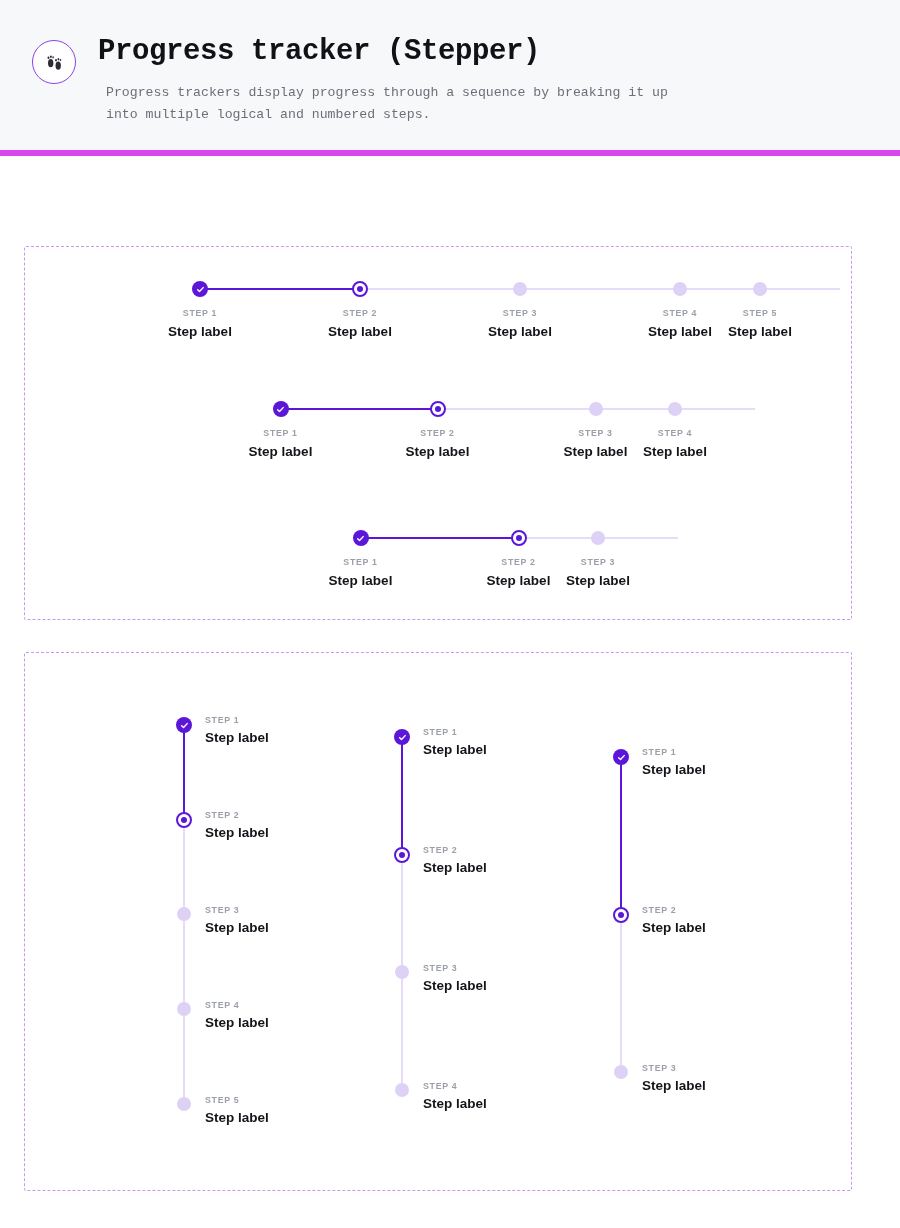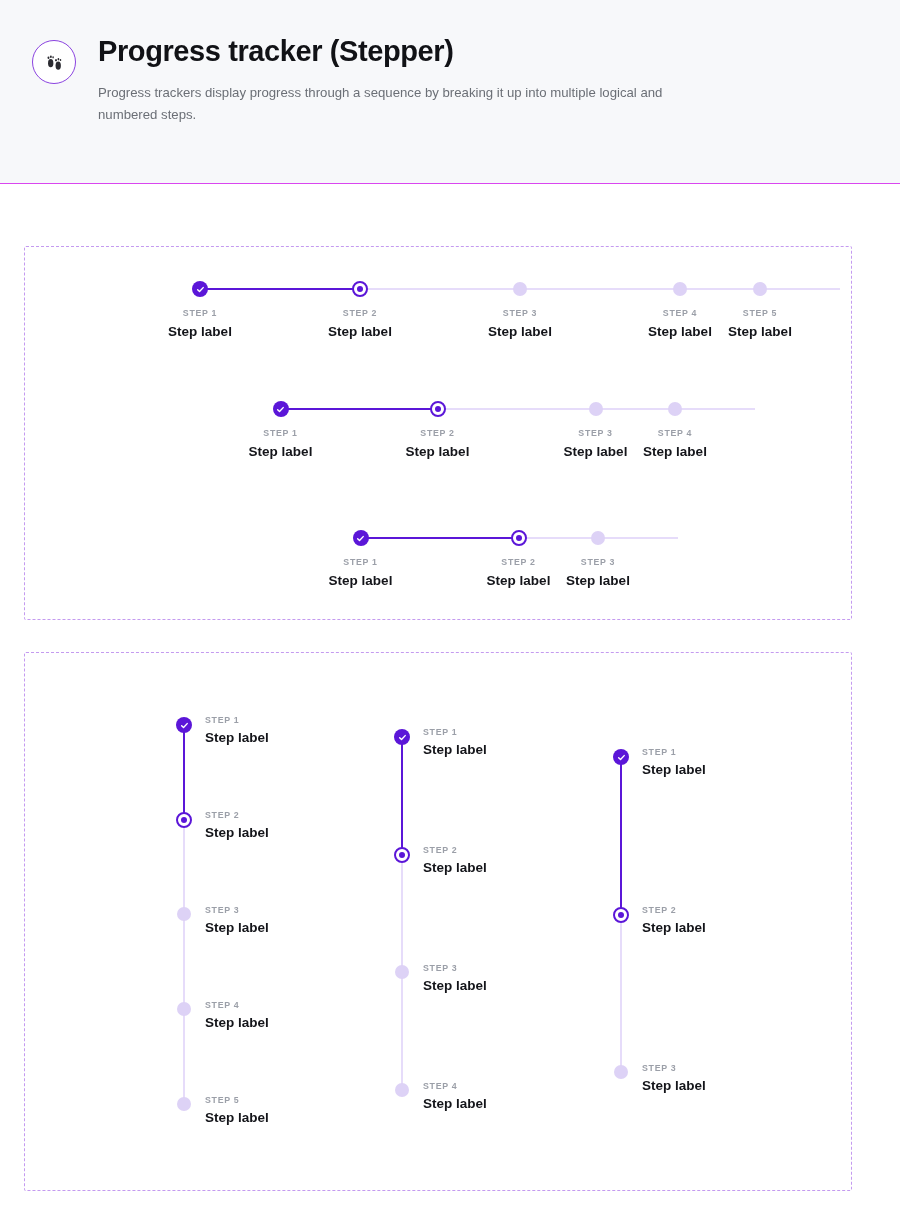--- a/index.html
+++ b/index.html
@@ -12,25 +12,26 @@
   body {
     width: 900px;
     height: 1228px;
     position: relative;
     overflow: hidden;
   }
 
   
   .page-header {
     background: #f7f8fa;
-    border-bottom: 1px solid #d946ef;
-    height: 184px;
+    border-bottom: 6px solid #d946ef;
+    height: 156px;
     padding: 36px 40px 0 32px;
     display: flex;
     align-items: flex-start;
+    font-family: Liberation Mono, monospace;
   }
   .header-icon {
     width: 44px;
     height: 44px;
     min-width: 44px;
     border-radius: 50%;
     border: 1.6px solid #8b43e0;
     background: #ffffff;
     display: flex;
     align-items: center;
@@ -44,21 +45,21 @@
     font-weight: bold;
     color: #111216;
     letter-spacing: -0.4px;
     margin: 0 0 14px 0;
     line-height: 1.1;
   }
   .page-subtitle {
     font-size: 13.2px;
     color: #6b6f76;
     line-height: 1.65;
-    margin: 0;
+    margin: 8px;
     max-width: 575px;
   }
 
   
   .section {
     position: absolute;
     left: 24px;
     width: 828px;
     border: 1.4px dashed #c49af0;
     border-radius: 2px;

